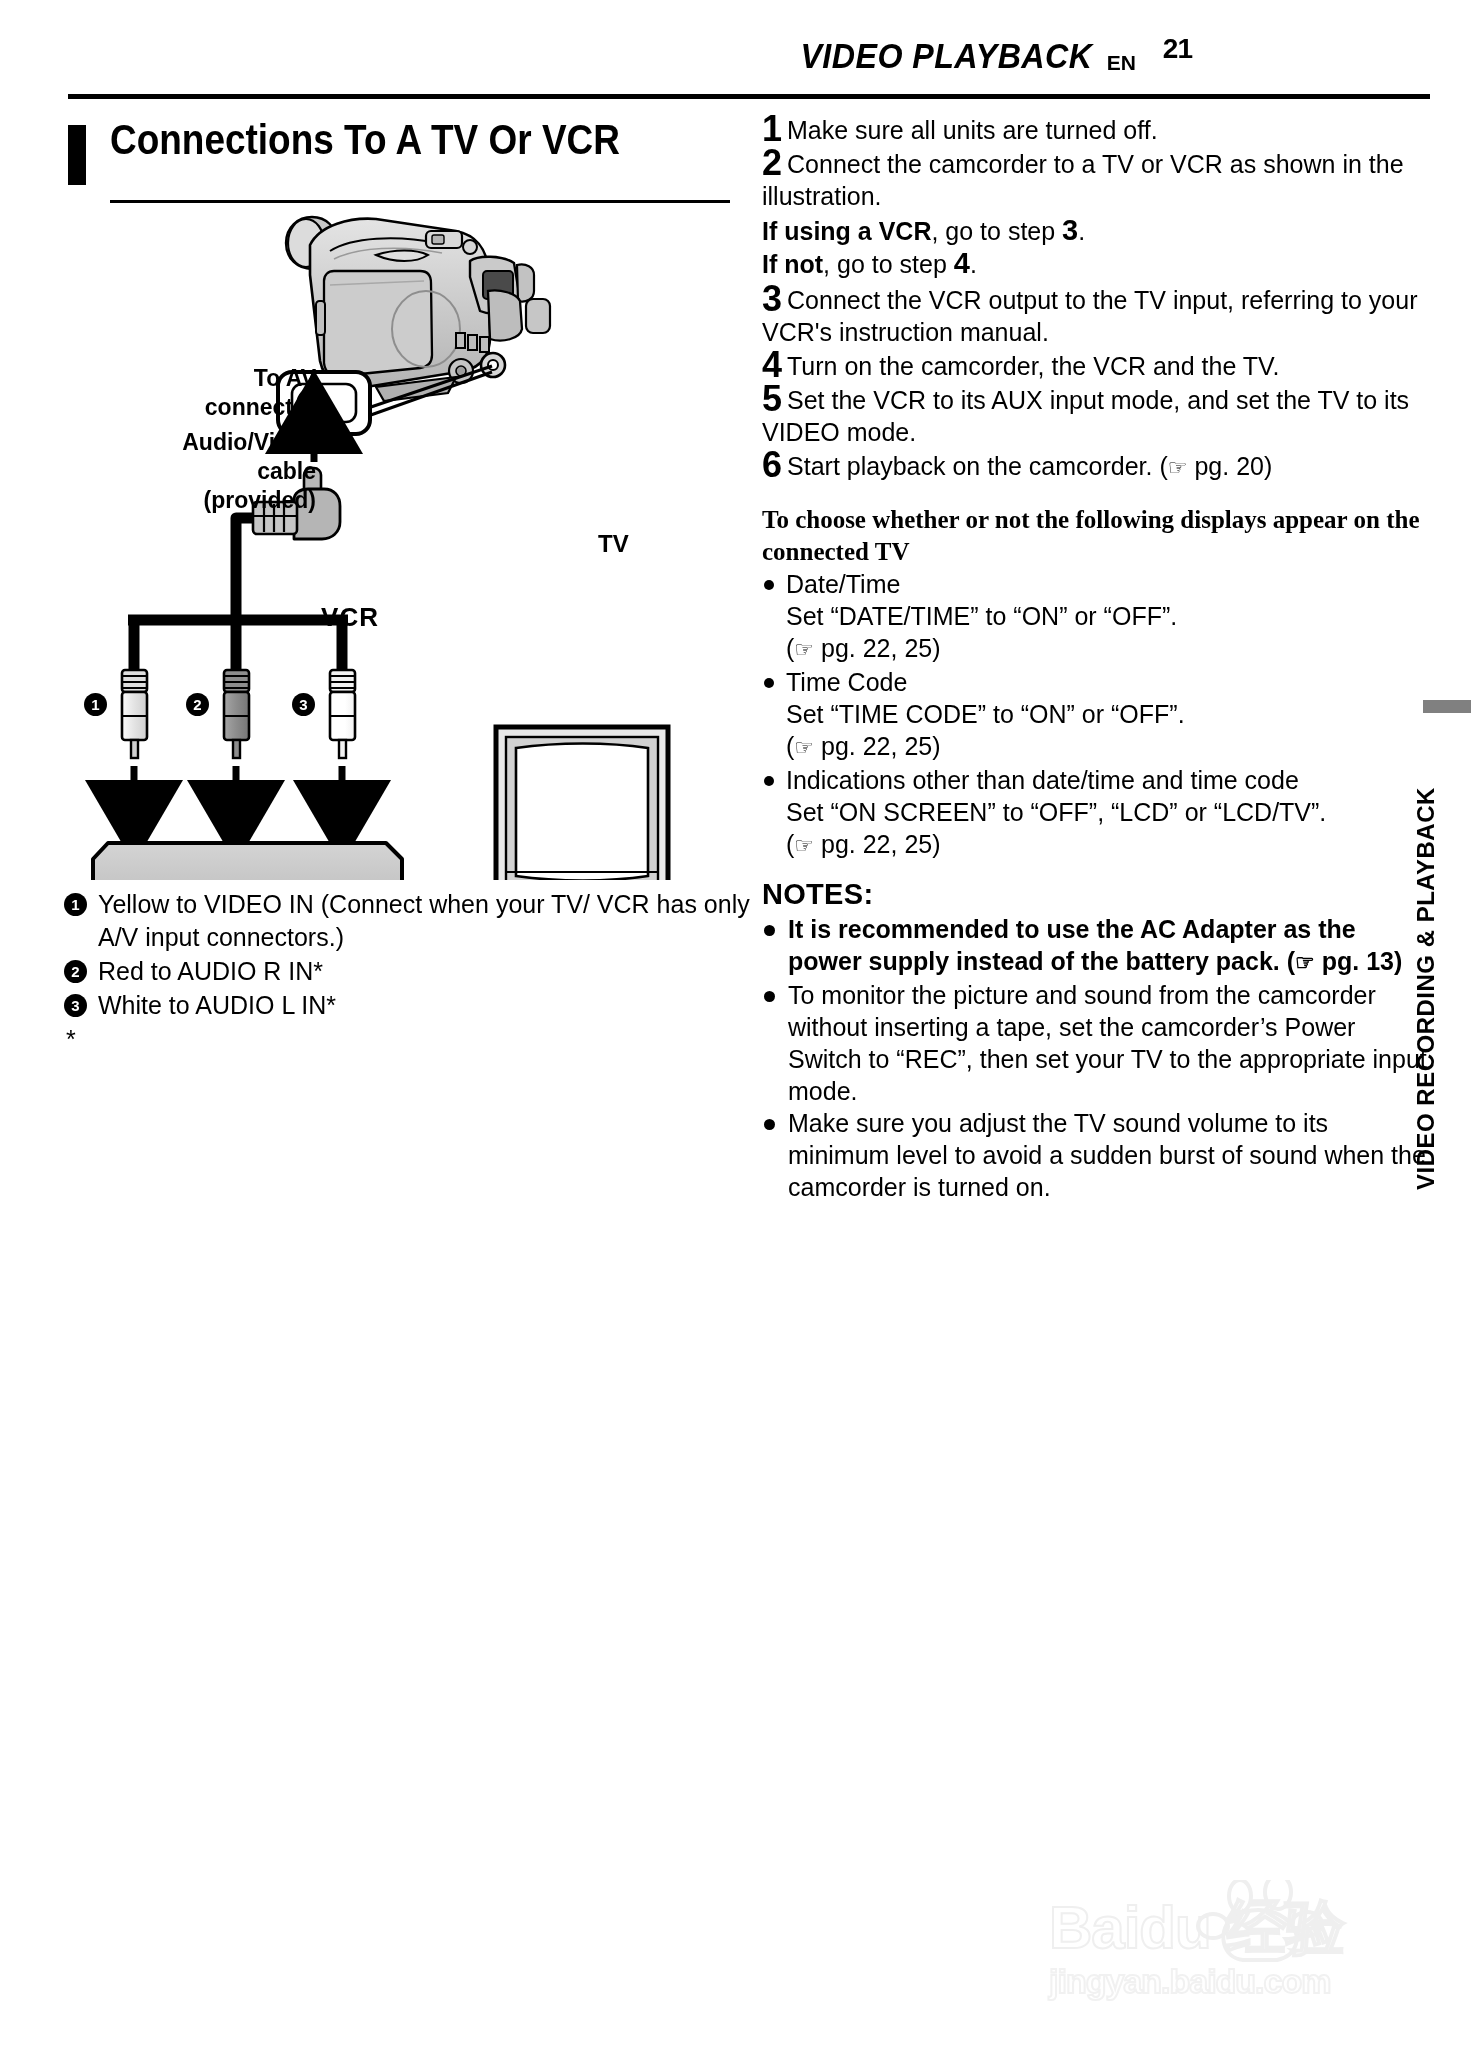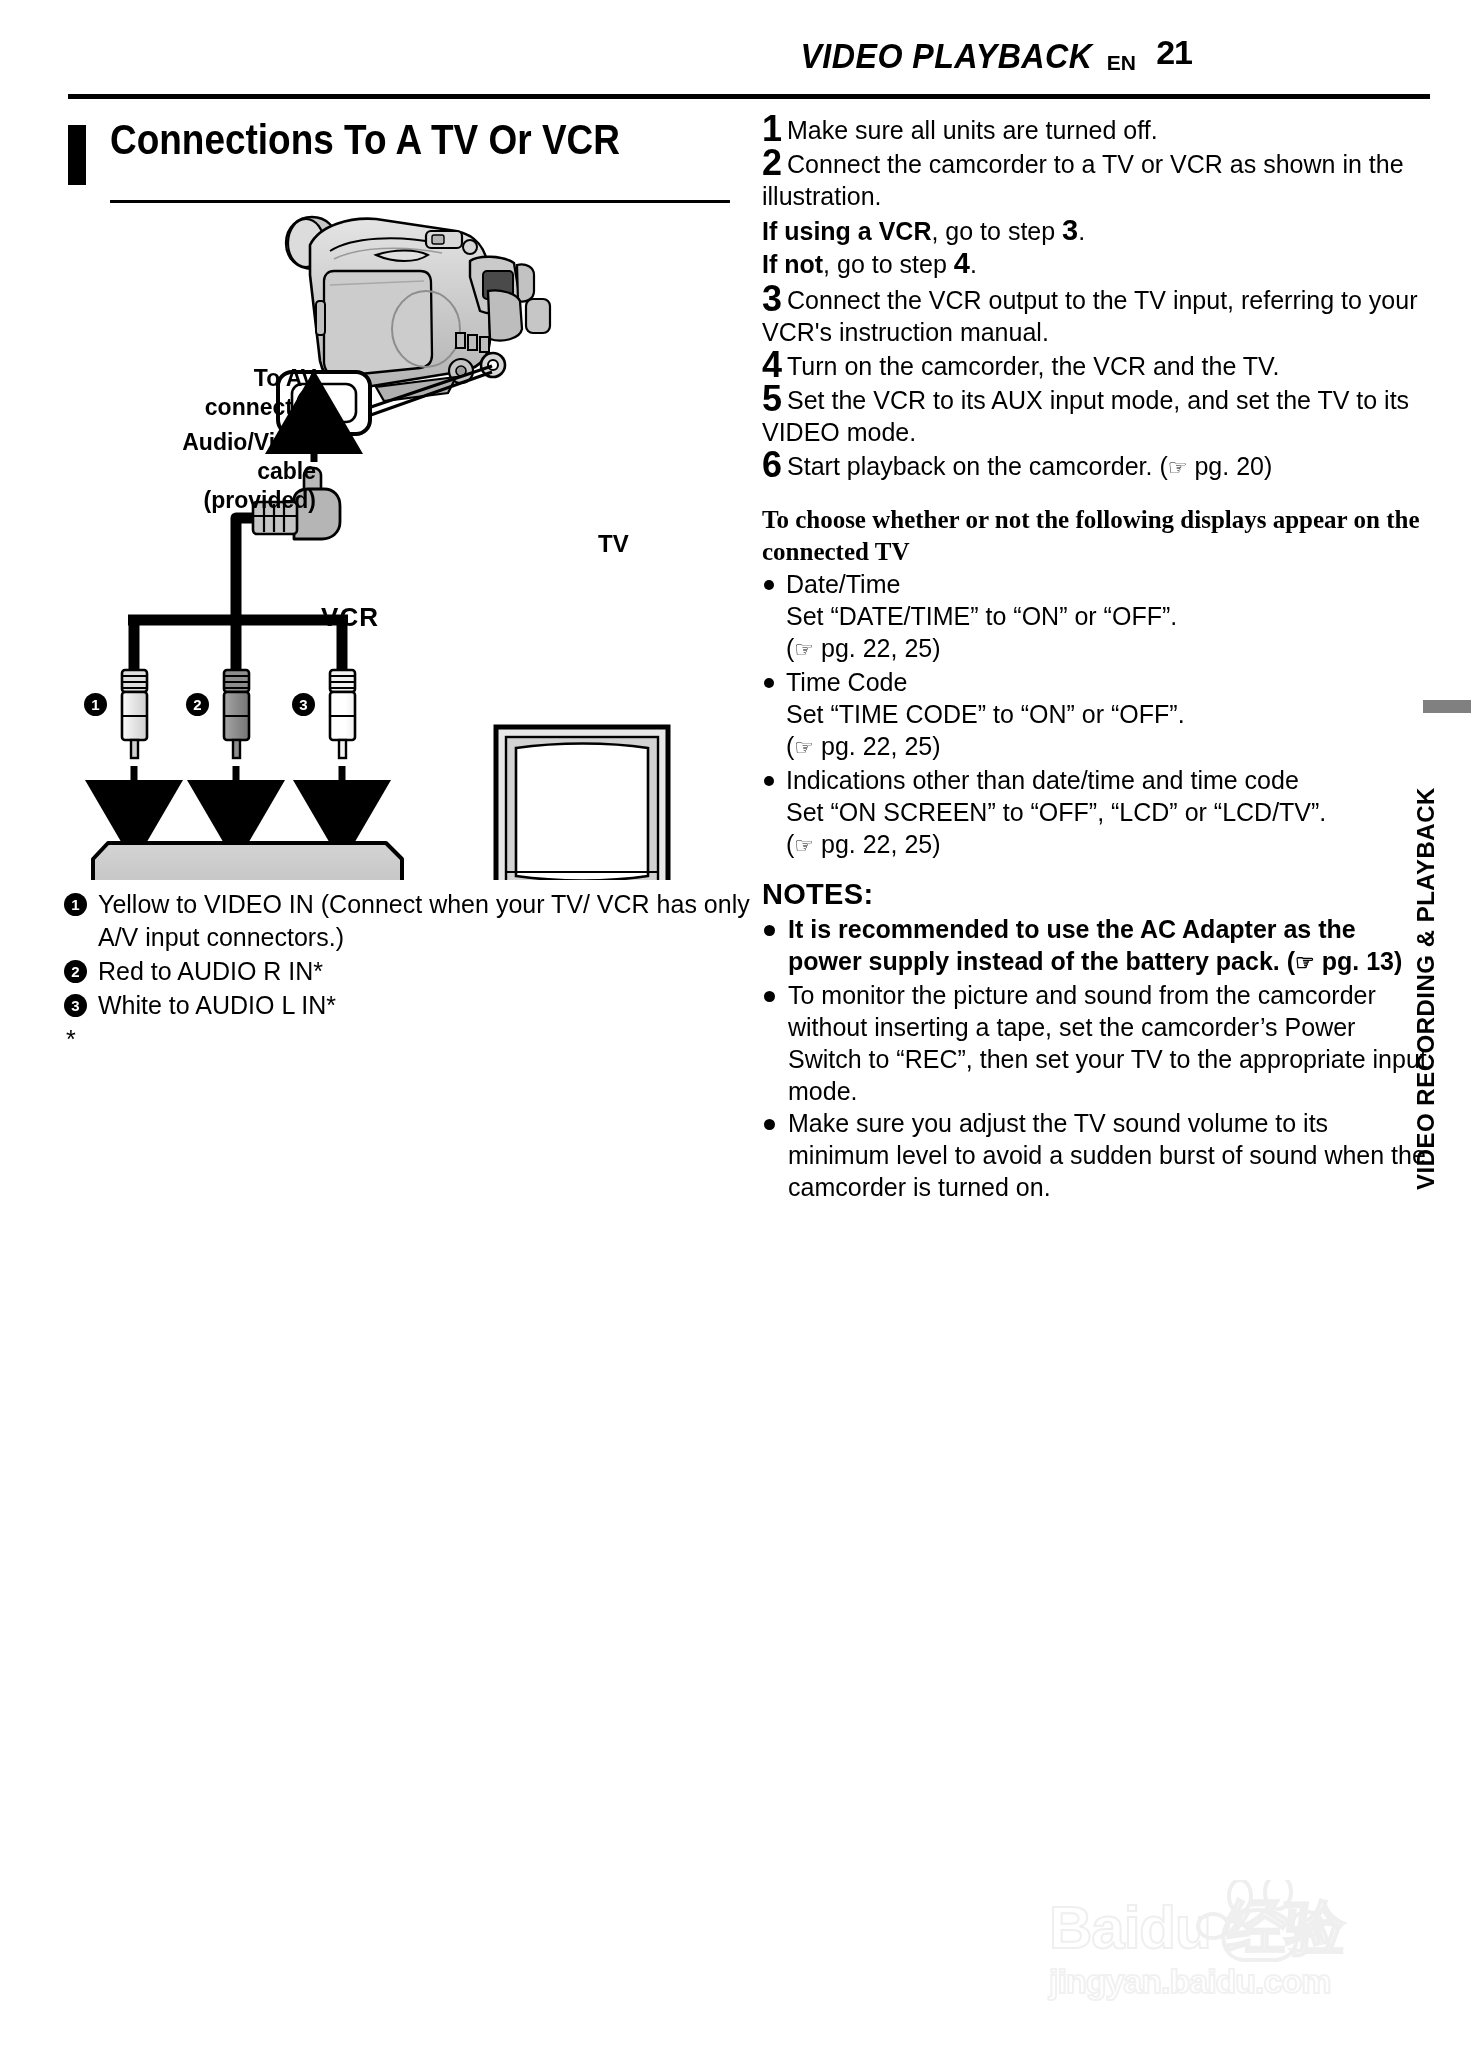--- a/index.html
+++ b/index.html
@@ -41,21 +41,21 @@
     top: 51px;
     font-weight: bold;
     font-size: 21px;
     letter-spacing: 0px;
   }
   #header-pageno {
     position: absolute;
     right: 12px;
     top: 33px;
     font-weight: bold;
-    font-size: 34px;
+    font-size: 28px;
     letter-spacing: -1px;
   }
   #header-rule {
     position: absolute;
     left: 68px;
     top: 94px;
     width: 1362px;
     height: 5px;
     background: #000;
   }

